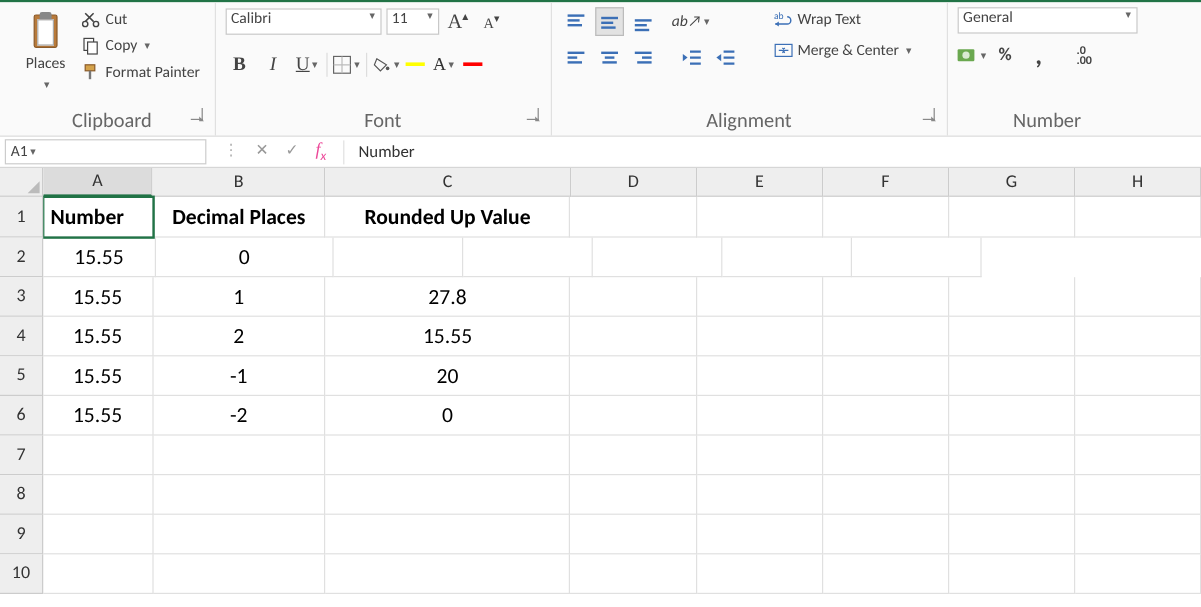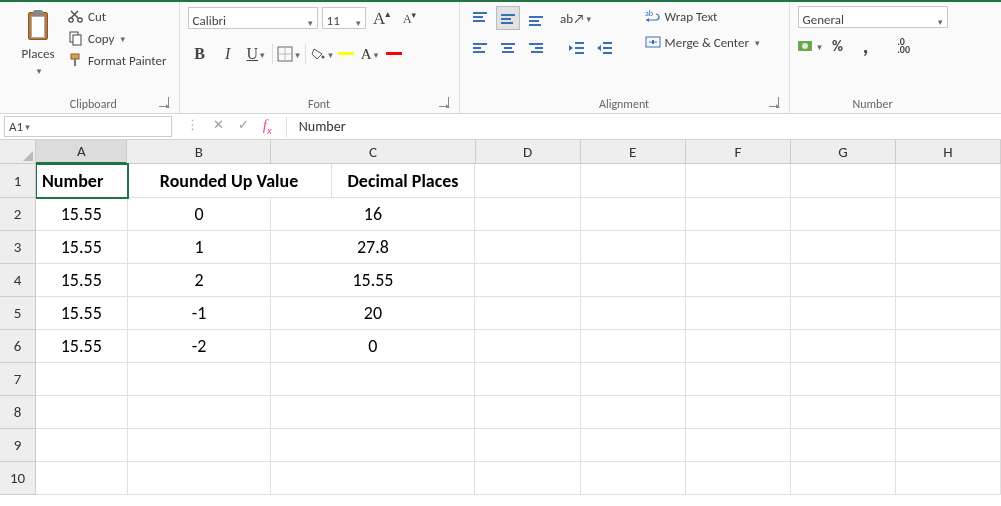--- a/index.html
+++ b/index.html
@@ -2,29 +2,29 @@
 <html><head>
 <meta charset="utf-8">
 <style>
   * { box-sizing: border-box; margin: 0; padding: 0; font-family: "Segoe UI", Calibri, Arial, sans-serif; }
   body { width: 1001px; height: 506px; background: #fff; overflow: hidden; font-size: 13px; color: #444; }
   .top-line { height: 2px; background: #217346; }
   
   .ribbon { display: flex; align-items: stretch; height: 112px; background: #fafafa; border-bottom: 1px solid #d6d6d6; padding-left: 8px; }
   .group { display: flex; flex-direction: column; border-right: 1px solid #e0e0e0; padding: 4px 8px 2px 8px; }
   .group-body { flex: 1; display: flex; align-items: flex-start; gap: 4px; }
-  .group-label { text-align: center; font-size: 12px; color: #666; padding-top: 2px; position: relative; }
+  .group-label { text-align: center; font-size: 17px; color: #666; padding-top: 2px; position: relative; }
   .launcher { position: absolute; right: 2px; top: 2px; width: 10px; height: 10px; border-right: 1px solid #888; border-bottom: 1px solid #888; }
   .launcher::after { content: ''; position: absolute; right: -2px; bottom: -2px; width: 0; height: 0; border-left: 4px solid #888; border-top: 4px solid transparent; }
   .vstack { display: flex; flex-direction: column; gap: 2px; }
   .hstack { display: flex; align-items: center; gap: 4px; }
   .btn { display: inline-flex; align-items: center; gap: 4px; padding: 2px 4px; cursor: default; }
   .dd { font-size: 9px; color: #666; margin-left: 2px; }
   .sq { width: 24px; height: 24px; display:inline-flex; align-items:center; justify-content:center; border:1px solid transparent; }
-  .boxed { border:1px solid #c8c8c8; background:#fff; height:22px; display:flex; align-items:flex-end; padding:0 4px; }
+  .boxed { border:1px solid #c8c8c8; background:#fff; height:22px; display:flex; align-items:flex-start; padding:0 4px; }
   .font-name { width:130px; justify-content:space-between; }
   .font-size { width:44px; justify-content:space-between; }
   .grp-font .row2 { margin-top:6px; }
   .underline-u { text-decoration: underline; font-family: "Times New Roman", serif; font-size:16px; }
   .A-big { font-family:"Times New Roman",serif; font-size:17px; }
   .A-small{ font-family:"Times New Roman",serif; font-size:12px; }
   .color-bar{ display:inline-block; width:16px; height:3px; background:#f00; margin-top:-2px;}
   .fill-bar{ display:inline-block; width:16px; height:3px; background:#ffff00; margin-top:-2px;}
   
   .paste-big { display:flex; flex-direction:column; align-items:center; width:44px; }
@@ -204,21 +204,21 @@
             </div>
           <div class="sq">
               <span class="align-ic">
                 <span style="top:6px;width:14px"></span>
                 <span style="top:10px;width:10px"></span>
                 <span style="top:14px;width:12px"></span>
               </span>
             </div>
           <div style="width:8px"></div>
           <div class="sq">
-              <span style="">ab↗</span>
+              <span style="font-style:italic">ab↗</span>
               <span class="dd">▾</span>
             </div>
         </div>
         <div class="hstack">
           <div class="sq">
               <span class="align-ic">
                 <span style="top:3px;width:14px"></span>
                 <span style="top:7px;width:8px"></span>
                 <span style="top:11px;width:12px"></span>
               </span>
@@ -364,32 +364,31 @@
         <div class="colhdr" style="width: 210px;">C</div>
         <div class="colhdr" style="width: 108px;">D</div>
         <div class="colhdr" style="width: 108px;">E</div>
         <div class="colhdr" style="width: 108px;">F</div>
         <div class="colhdr" style="width: 108px;">G</div>
         <div class="colhdr" style="width: 108px;">H</div>
       </div>
     <div class="rows">
         <div class="tr" style="height: 34px;">
           <div class="td hdr-cell active" style="width: 94px; justify-content: flex-start;">Number</div>
+          <div class="td hdr-cell center" style="width: 148px;">Decimal Places</div>
           <div class="td hdr-cell center" style="width: 210px;">Rounded Up Value</div>
-          <div class="td hdr-cell center" style="width: 148px;">Decimal Places</div>
           <div class="td" style="width: 108px;"></div>
           <div class="td" style="width: 108px;"></div>
           <div class="td" style="width: 108px;"></div>
           <div class="td" style="width: 108px;"></div>
           <div class="td" style="width: 108px;"></div>
         </div>
         <div class="tr" style="height: 33px;">
           <div class="td center" style="width: 94px;">15.55</div>
           <div class="td center" style="width: 148px;">0</div>
-          <div class="td center" style="width: 210px;">16</div>
           <div class="td" style="width: 108px;"></div>
           <div class="td" style="width: 108px;"></div>
           <div class="td" style="width: 108px;"></div>
           <div class="td" style="width: 108px;"></div>
           <div class="td" style="width: 108px;"></div>
         </div>
         <div class="tr" style="height: 33px;">
           <div class="td center" style="width: 94px;">15.55</div>
           <div class="td center" style="width: 148px;">1</div>
           <div class="td center" style="width: 210px;">27.8</div>

